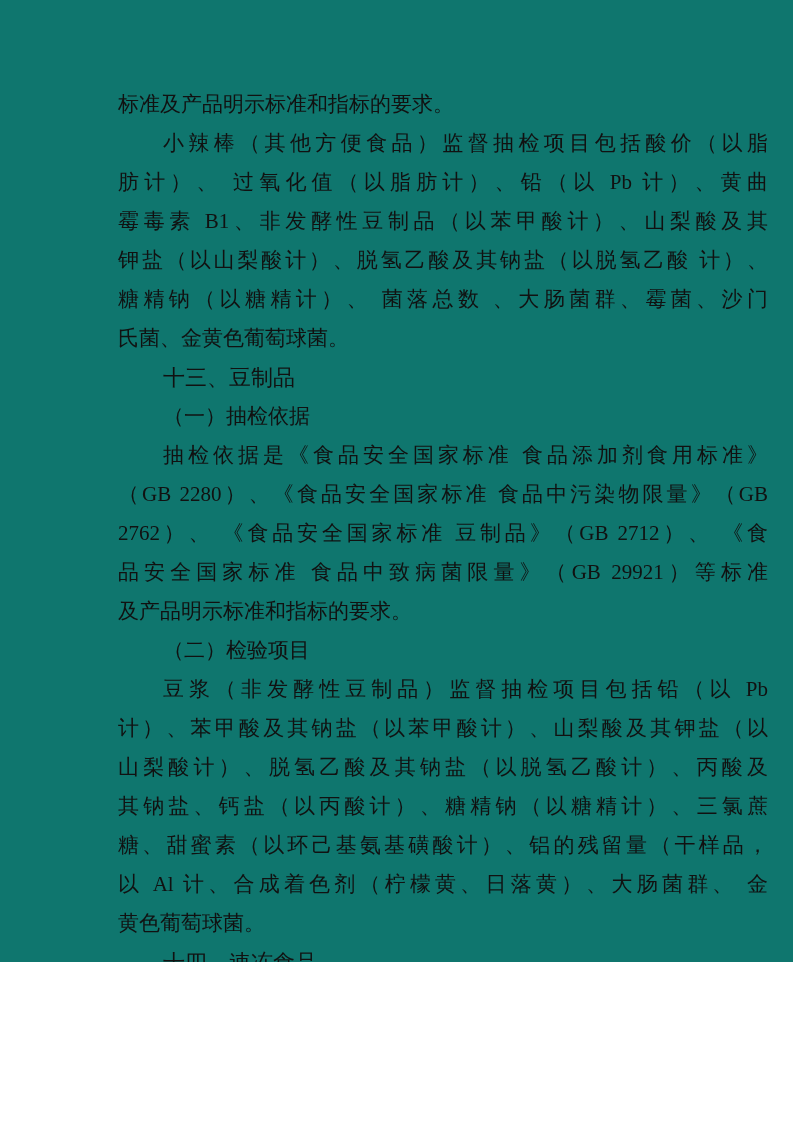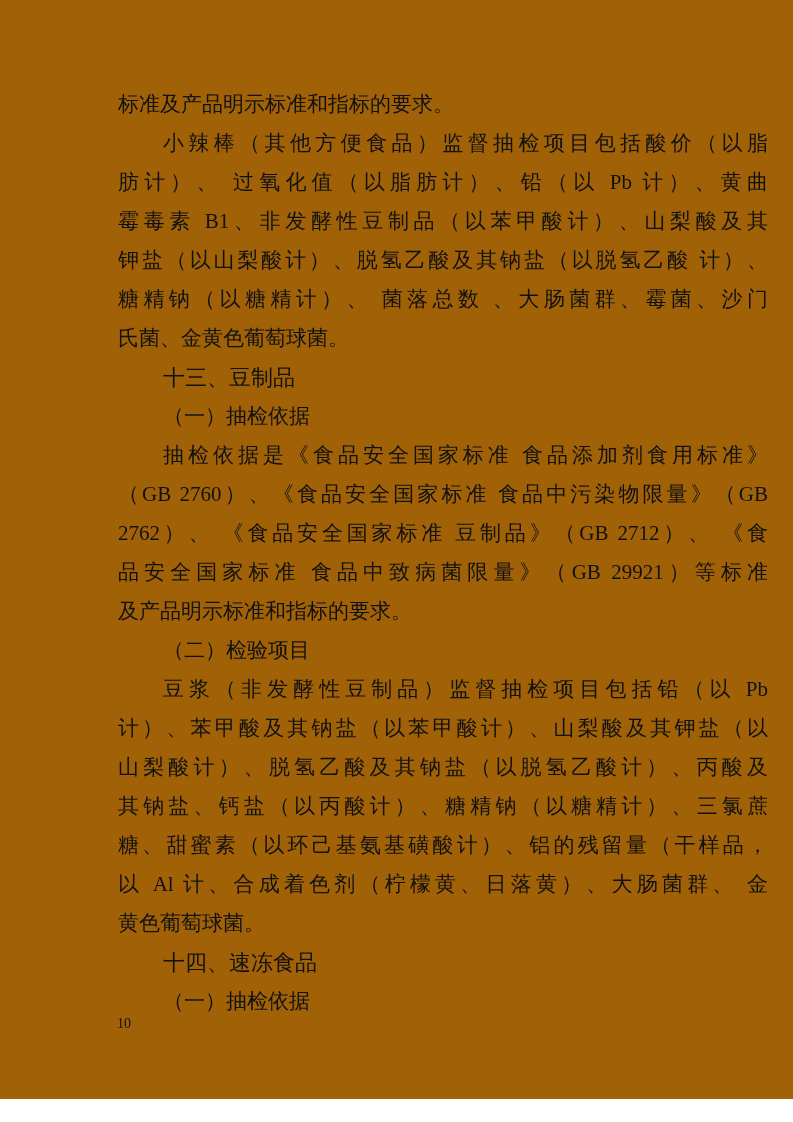--- a/index.html
+++ b/index.html
@@ -3,22 +3,22 @@
 <meta charset="utf-8">
 <style>
   html, body {
     margin: 0;
     padding: 0;
     background: #ffffff;
   }
   .page {
     position: relative;
     width: 793px;
-    height: 1099px;
-    background: #a16207;
+    height: 962px;
+    background: #0f766e;
     overflow: hidden;
     font-family: "Liberation Serif", "DejaVu Serif", serif;
     color: #111111;
   }
   .text-block {
     position: absolute;
     left: 118px;
     top: 85px;
     width: 650px;
   }
@@ -60,21 +60,21 @@
       <div class="line">标准及产品明示标准和指标的要求。</div>
       <div class="line indent justify">小辣棒（其他方便食品）监督抽检项目包括酸价（以脂</div>
       <div class="line justify">肪计）、 过氧化值（以脂肪计）、铅（以 Pb 计）、黄曲</div>
       <div class="line justify">霉毒素 B1、非发酵性豆制品（以苯甲酸计）、山梨酸及其</div>
       <div class="line justify">钾盐（以山梨酸计）、脱氢乙酸及其钠盐（以脱氢乙酸 计）、</div>
       <div class="line justify">糖精钠（以糖精计）、 菌落总数 、大肠菌群、霉菌、沙门</div>
       <div class="line">氏菌、金黄色葡萄球菌。</div>
       <div class="line indent heading">十三、豆制品</div>
       <div class="line indent">（一）抽检依据</div>
       <div class="line indent justify">抽检依据是《食品安全国家标准 食品添加剂食用标准》</div>
-      <div class="line justify">（GB 2760）、《食品安全国家标准 食品中污染物限量》（GB</div>
+      <div class="line justify">（GB 2280）、《食品安全国家标准 食品中污染物限量》（GB</div>
       <div class="line justify">2762）、 《食品安全国家标准 豆制品》（GB 2712）、 《食</div>
       <div class="line justify">品安全国家标准 食品中致病菌限量》（GB 29921）等标准</div>
       <div class="line">及产品明示标准和指标的要求。</div>
       <div class="line indent">（二）检验项目</div>
       <div class="line indent justify">豆浆（非发酵性豆制品）监督抽检项目包括铅（以 Pb</div>
       <div class="line justify">计）、苯甲酸及其钠盐（以苯甲酸计）、山梨酸及其钾盐（以</div>
       <div class="line justify">山梨酸计）、脱氢乙酸及其钠盐（以脱氢乙酸计）、丙酸及</div>
       <div class="line justify">其钠盐、钙盐（以丙酸计）、糖精钠（以糖精计）、三氯蔗</div>
       <div class="line justify">糖、甜蜜素（以环己基氨基磺酸计）、铝的残留量（干样品，</div>
       <div class="line justify">以 Al 计、合成着色剂（柠檬黄、日落黄）、大肠菌群、 金</div>

